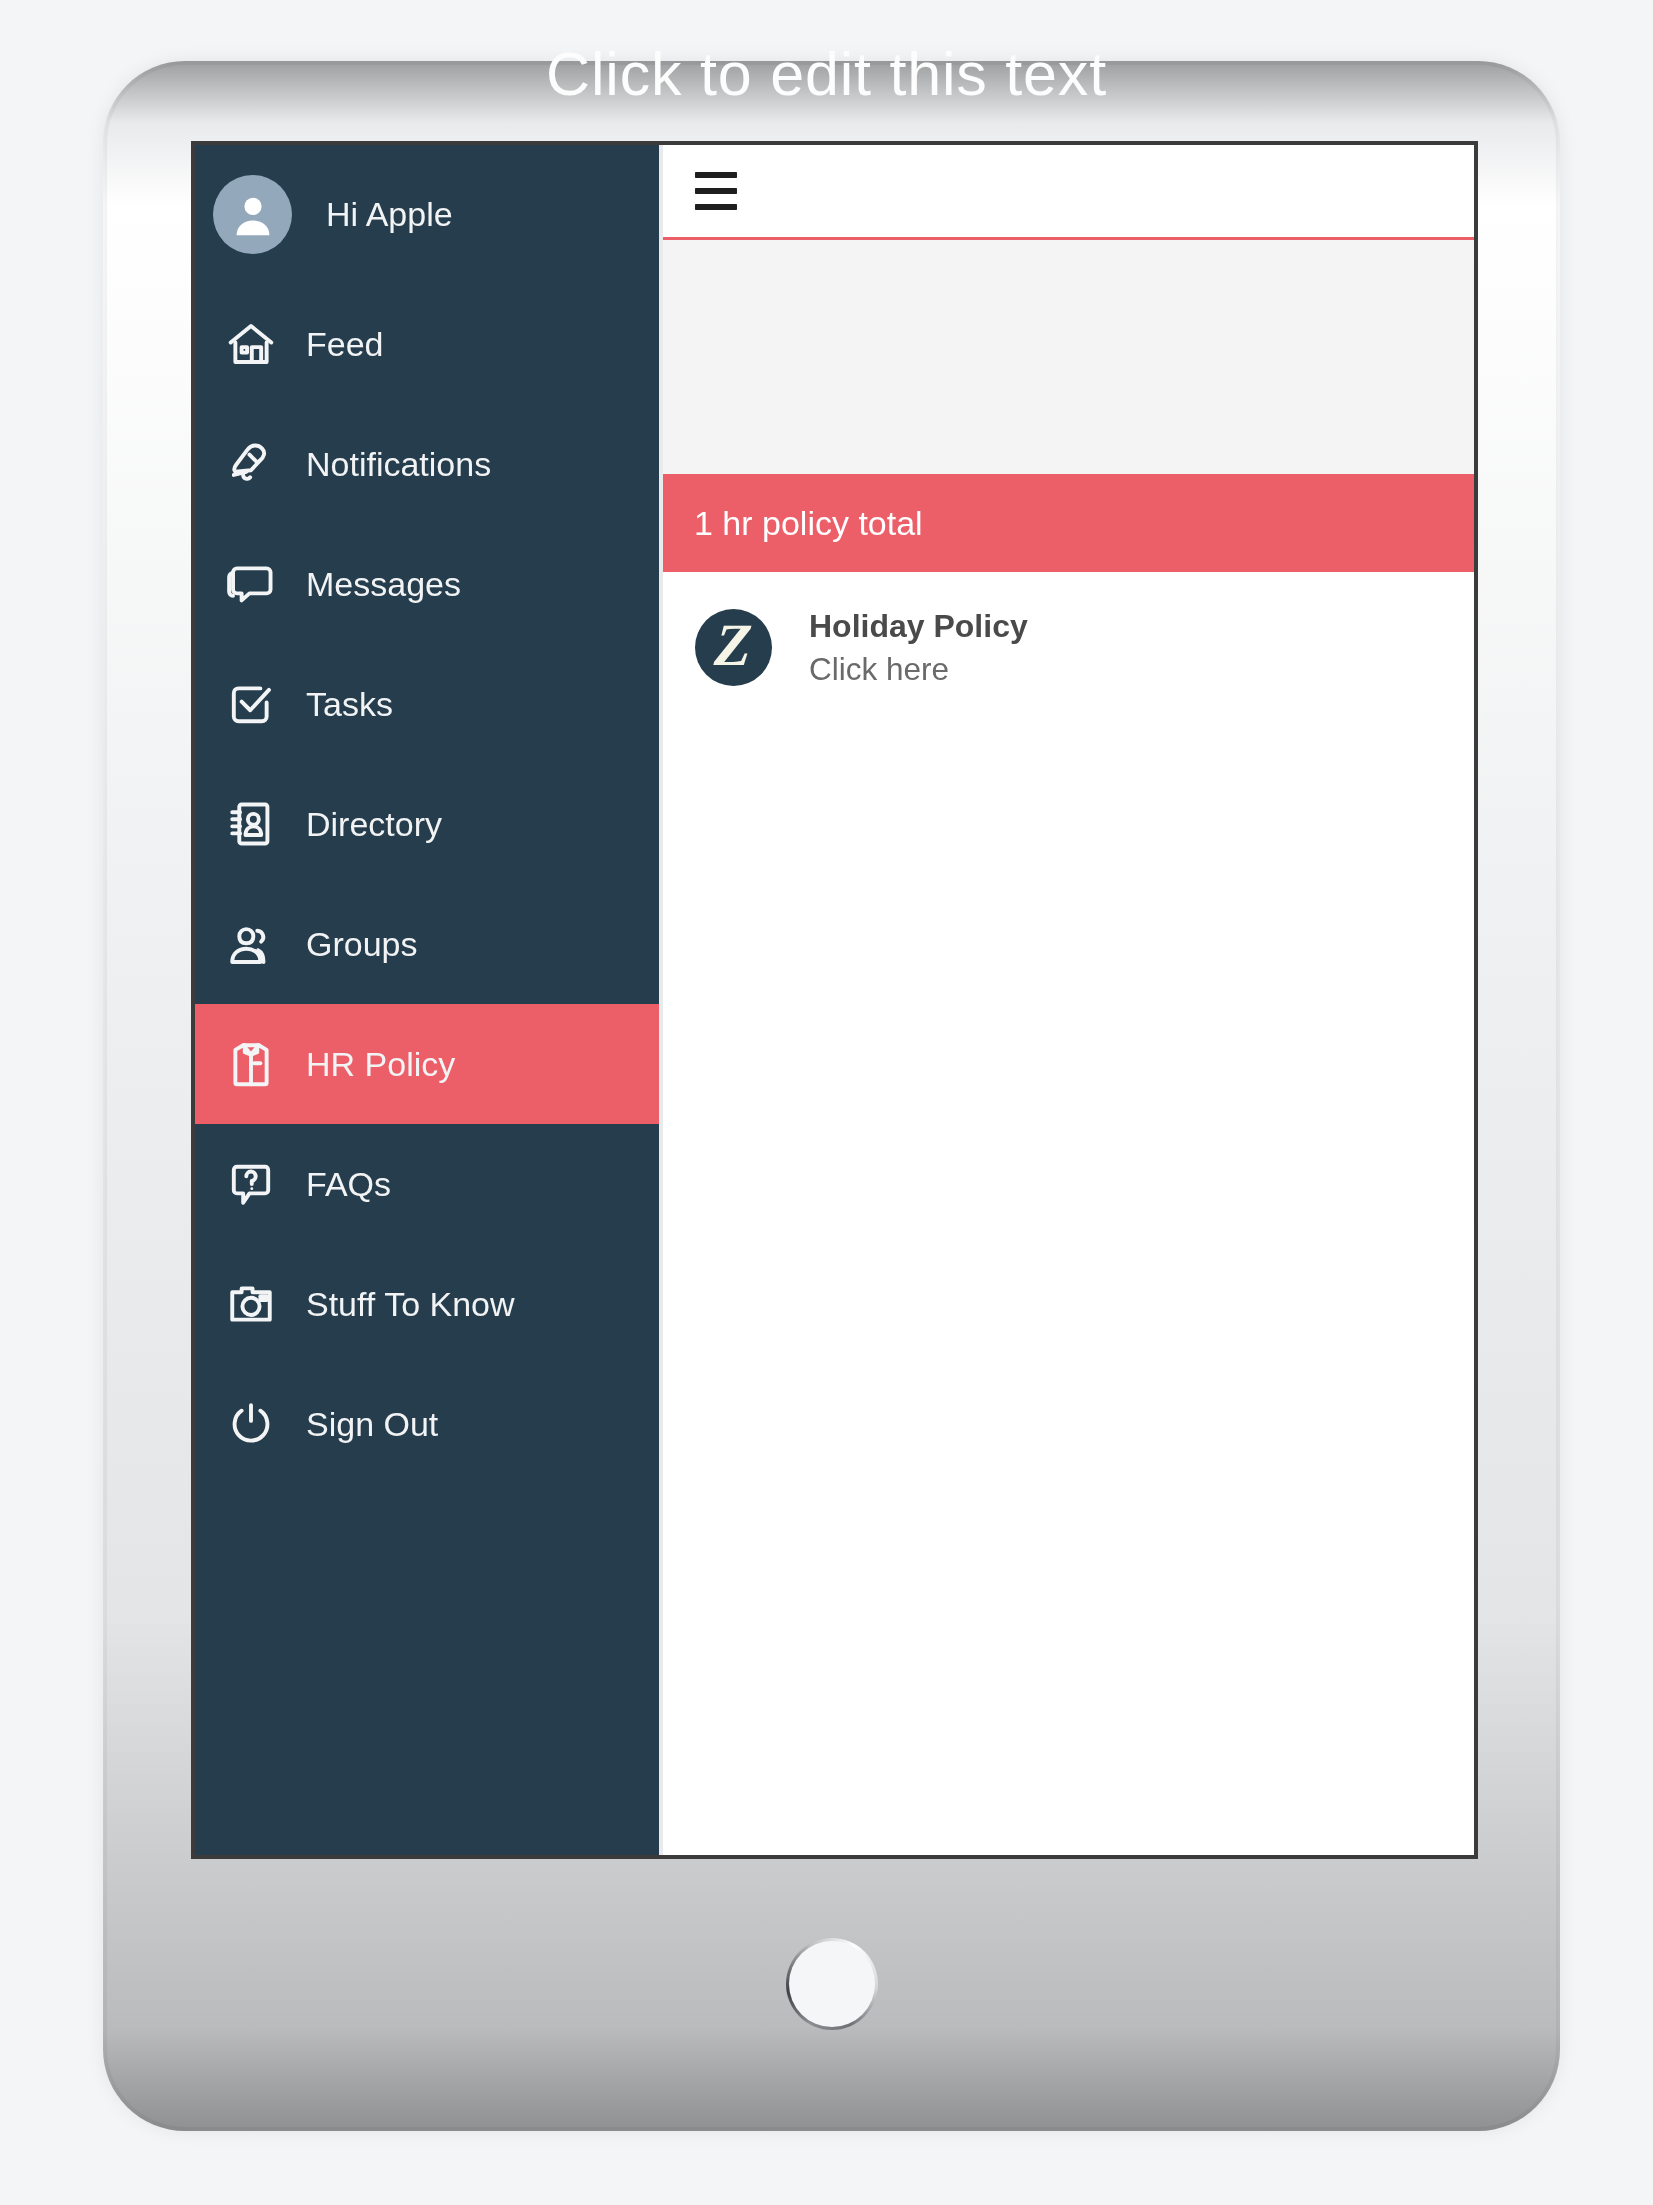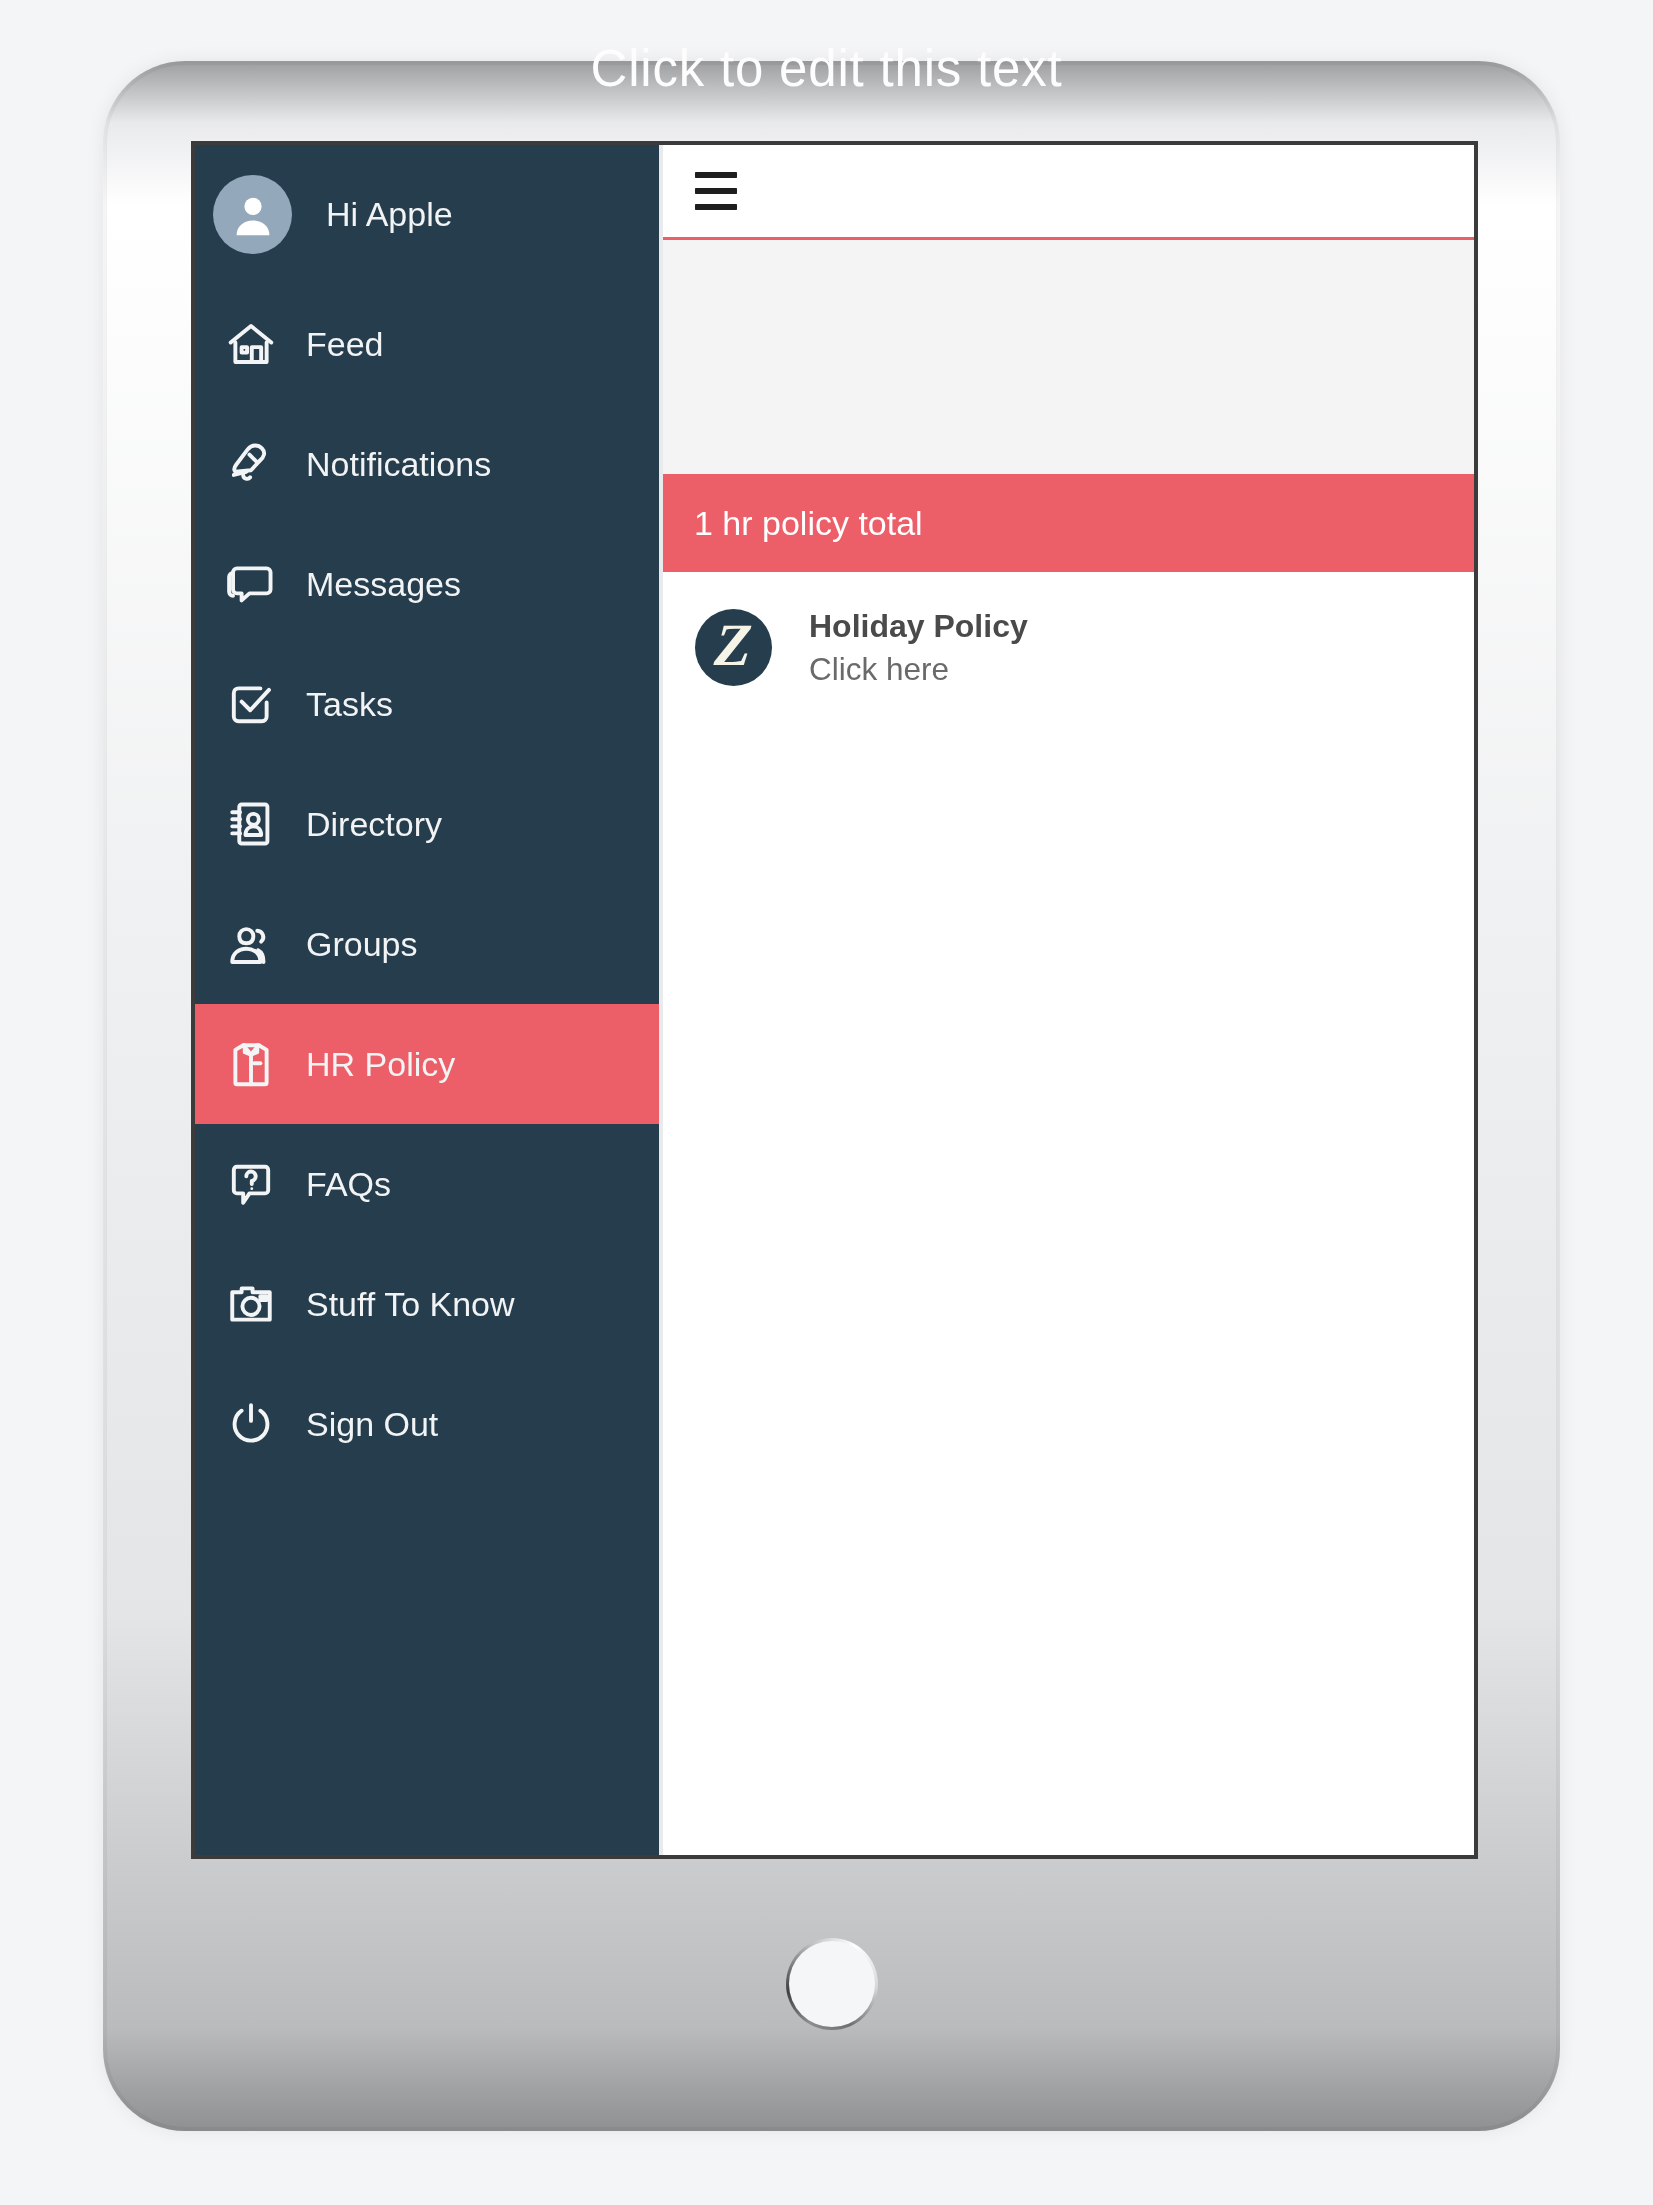--- a/index.html
+++ b/index.html
@@ -12,21 +12,21 @@
     overflow: hidden;
   }
 
   
   #watermark {
     position: absolute;
     top: 39px;
     left: 0;
     width: 1653px;
     text-align: center;
-    font-size: 51px;
+    font-size: 61px;
     font-weight: 300;
     letter-spacing: 0.8px;
     color: #fdfdfd;
     z-index: 40;
     pointer-events: none;
     white-space: nowrap;
   }
 
   
   #device {

